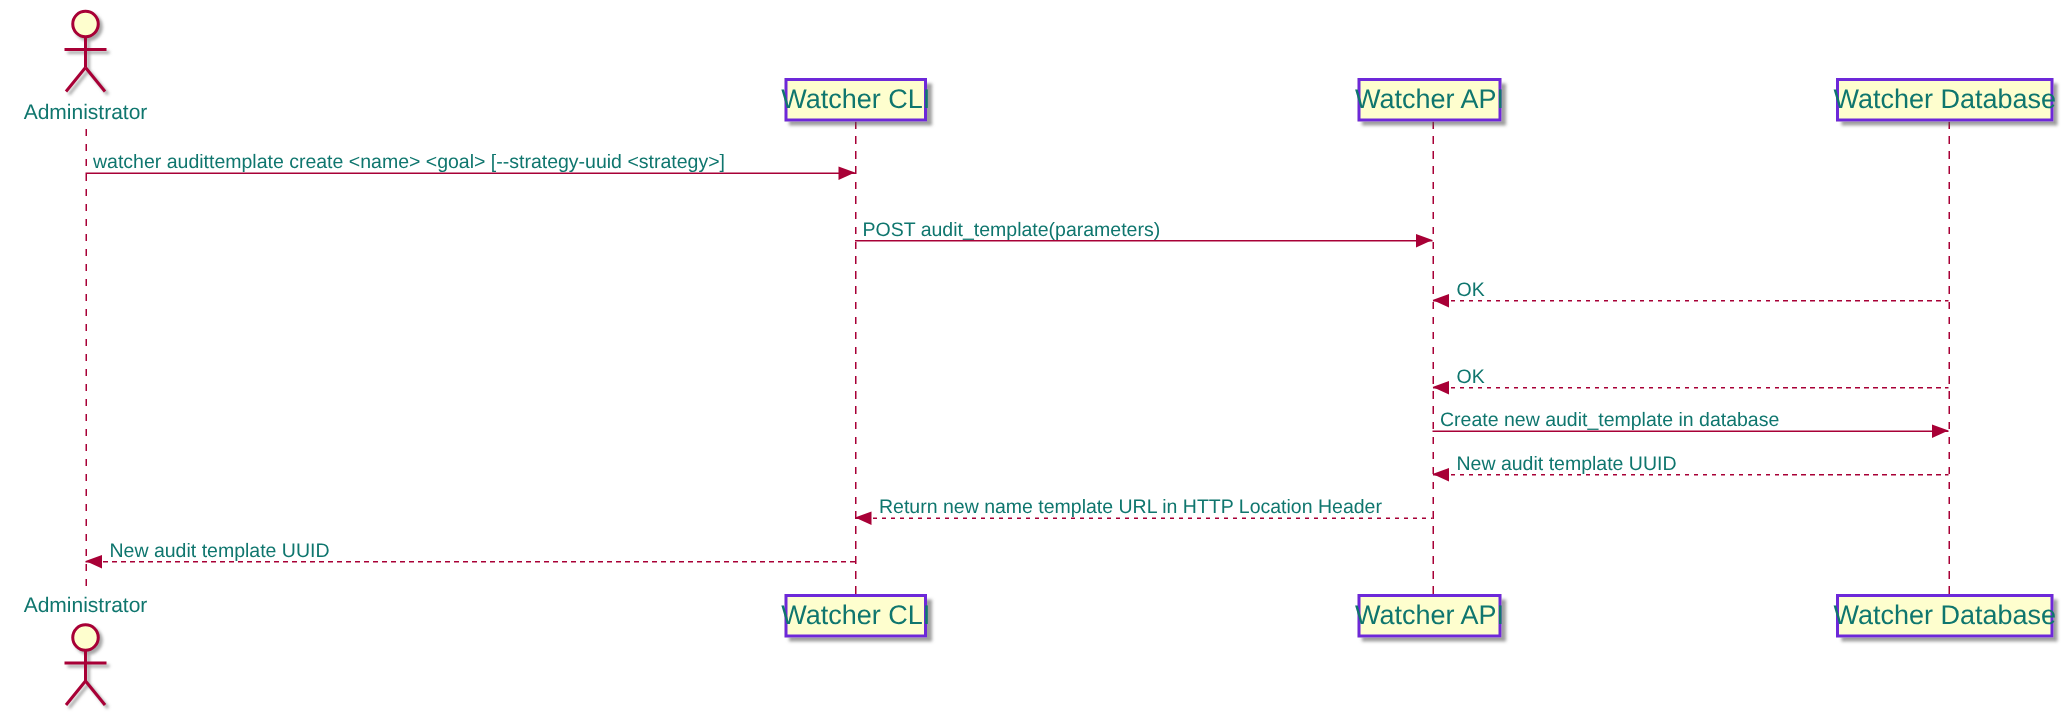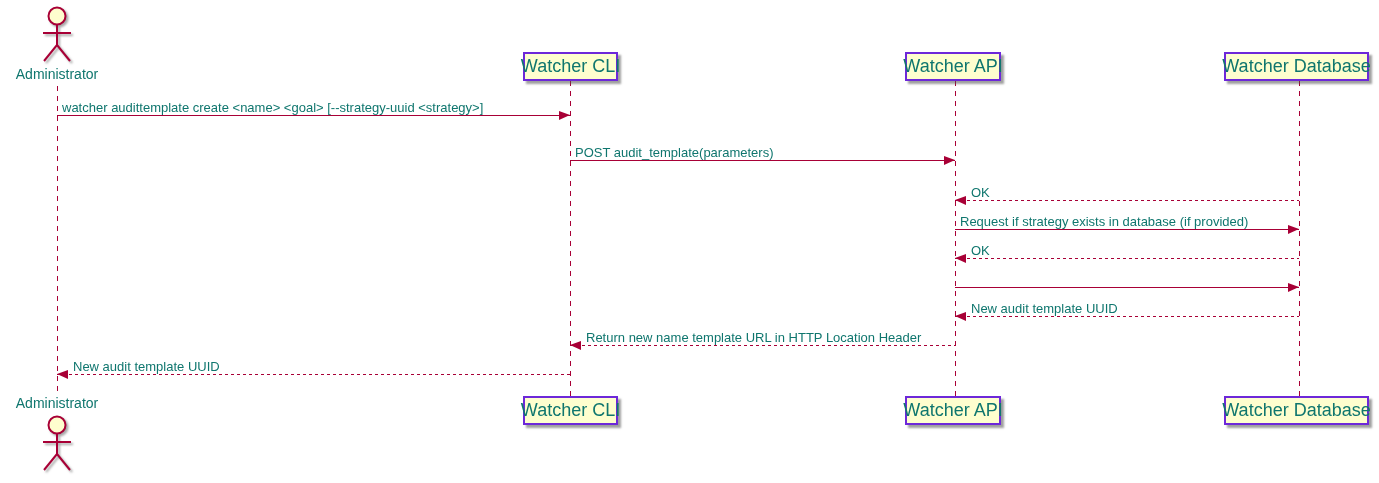--- a/index.html
+++ b/index.html
@@ -106,35 +106,31 @@
     <span class="txt">POST audit_template(parameters)</span>
   </div>
 
 
   <div class="msg rev dash" style="left:955px; top:187px; width:344px;">
     <span class="line"></span>
     <span class="head"></span>
     <span class="txt">OK</span>
   </div>
 
-  <div class="msg fwd solid" style="left:955px; top:216px; width:344px;">
-    <span class="line"></span>
-    <span class="head"></span>
-    <span class="txt">Request if strategy exists in database (if provided)</span>
-  </div>
 
   <div class="msg rev dash" style="left:955px; top:245px; width:344px;">
     <span class="line"></span>
     <span class="head"></span>
     <span class="txt">OK</span>
   </div>
 
   <div class="msg fwd solid" style="left:955px; top:274px; width:344px;">
     <span class="line"></span>
     <span class="head"></span>
+    <span class="txt">Create new audit_template in database</span>
   </div>
 
   <div class="msg rev dash" style="left:955px; top:303px; width:344px;">
     <span class="line"></span>
     <span class="head"></span>
     <span class="txt">New audit template UUID</span>
   </div>
 
   <div class="msg rev dash" style="left:570px; top:332px; width:385px;">
     <span class="line"></span>

